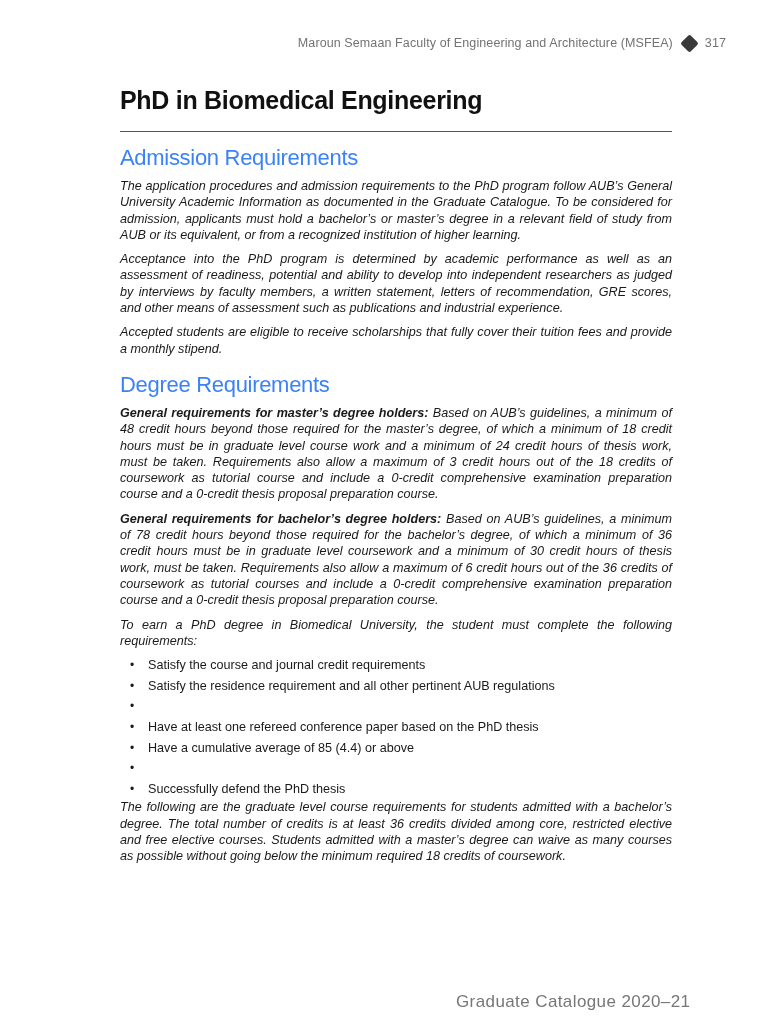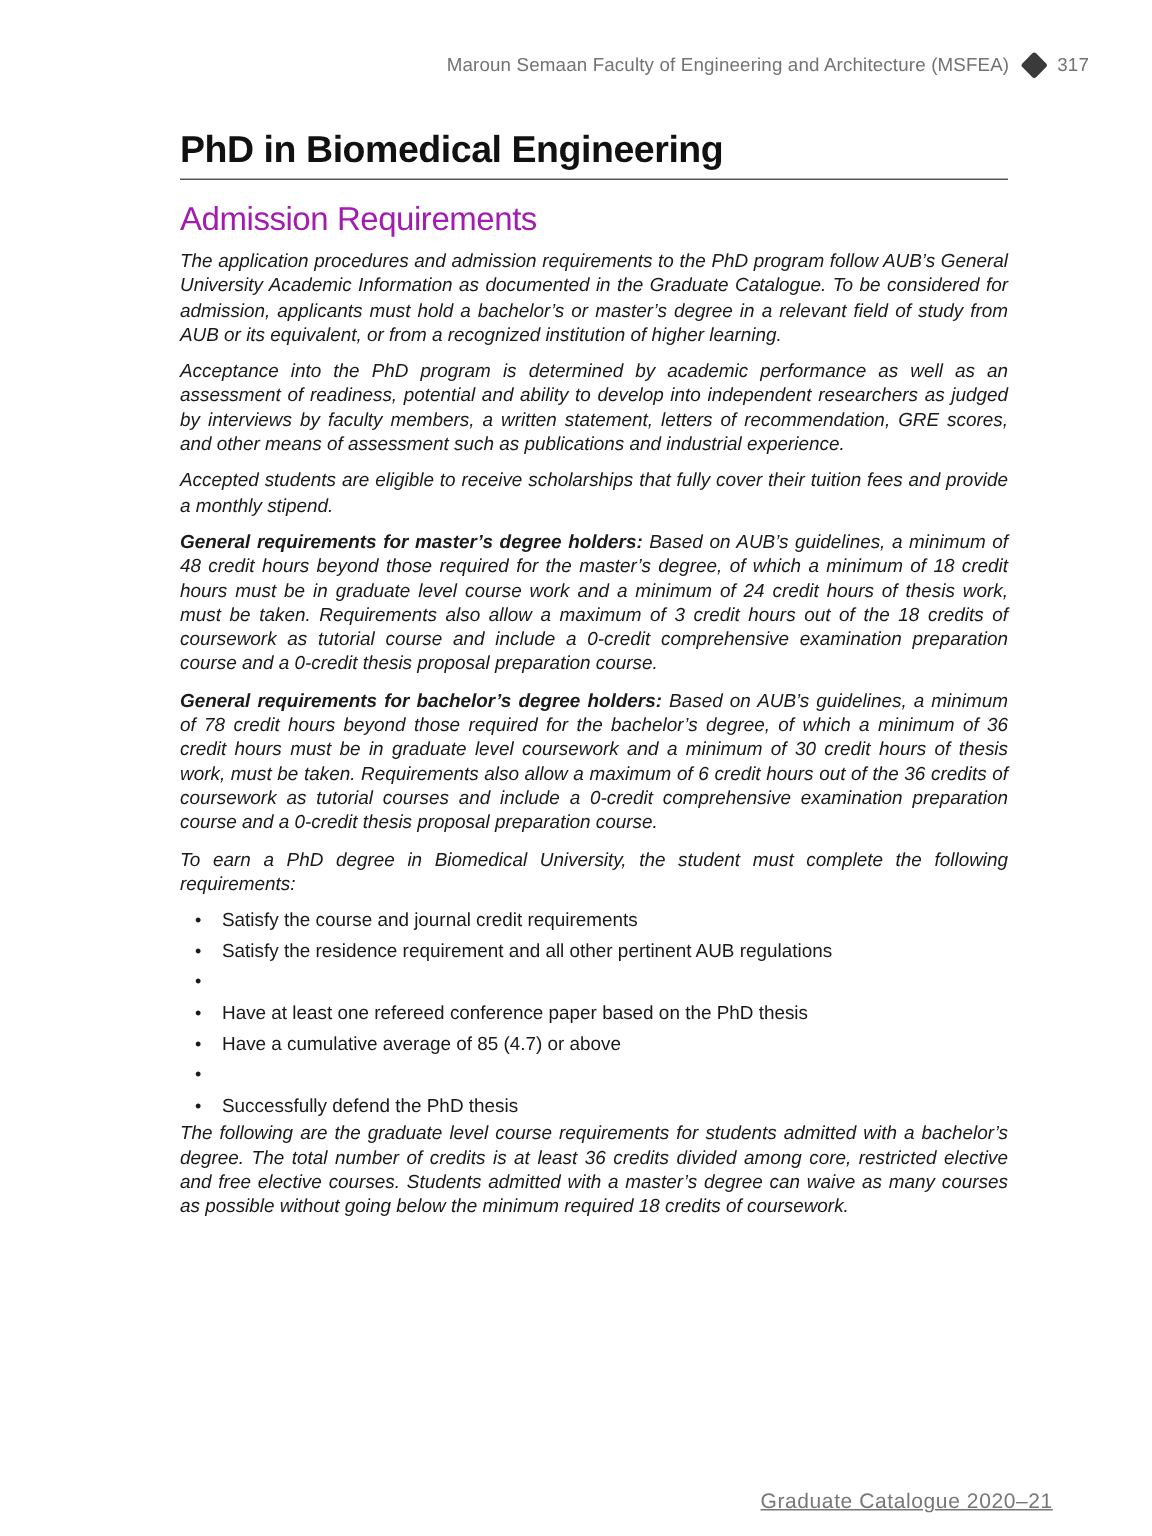--- a/index.html
+++ b/index.html
@@ -1,47 +1,48 @@
 <!DOCTYPE html>
 <html><head>
 <meta charset="utf-8">
 <style>
   html, body { margin: 0; padding: 0; background: #ffffff; }
   body { width: 768px; height: 1024px; position: relative; overflow: hidden; color: #1a1a1a; font-family: "Liberation Sans", sans-serif; }
   .page-header { position: absolute; top: 36px; right: 42px; display: flex; align-items: center; font-size: 12.5px; color: #737373; letter-spacing: 0.1px; }
   .diamond { display: inline-block; width: 13px; height: 13px; background: #3a3a3a; transform: rotate(45deg); border-radius: 2px; margin: 0 9px 0 10px; }
   .content { position: absolute; left: 120px; width: 552px; top: 84px; }
-  h1 { margin: 0; font-size: 25px; font-weight: bold; letter-spacing: -0.3px; color: #111; padding-bottom: 3px; border-bottom: 1.5px solid #555; line-height: 32px; }
-  h2 { margin: 12px 0 6px 0; font-size: 22px; font-weight: normal; color: #a21caf; letter-spacing: -0.3px; line-height: 28px; }
+  h1 { margin: 0; font-size: 25px; font-weight: bold; letter-spacing: -0.3px; color: #111; padding-bottom: 15px; border-bottom: 1.5px solid #555; line-height: 32px; }
+  h2 { margin: 12px 0 6px 0; font-size: 22px; font-weight: normal; color: #3b82f6; letter-spacing: -0.3px; line-height: 28px; }
   h2.second { margin-top: 14px; }
   p { margin: 0 0 8px 0; font-size: 12.6px; line-height: 16.3px; text-align: justify; font-style: italic; }
   p b { font-weight: bold; }
   ul { margin: 4px 0 0 0; padding: 0 0 0 10px; list-style: none; }
   li { font-size: 12.6px; line-height: 16px; margin-bottom: 4.6px; display: flex; }
   li .bullet { width: 18px; flex: 0 0 18px; font-size: 12px; }
   p.after-list { margin-top: -2px; }
-  .page-footer { position: absolute; top: 992px; left: 507px; font-size: 14px; color: #777; letter-spacing: 0.4px; text-decoration: underline; }
+  .page-footer { position: absolute; top: 992px; left: 456px; font-size: 17px; color: #777; letter-spacing: 0.4px; }
 </style>
 </head>
 <body>
 
 <div class="page-header">
   <span>Maroun Semaan Faculty of Engineering and Architecture (MSFEA)</span>
   <span class="diamond"></span>
   <span>317</span>
 </div>
 
 <div class="content">
   <h1>PhD in Biomedical Engineering</h1>
 
   <h2>Admission Requirements</h2>
   <p>The application procedures and admission requirements to the PhD program follow AUB’s General University Academic Information as documented in the Graduate Catalogue. To be considered for admission, applicants must hold a bachelor’s or master’s degree in a relevant field of study from AUB or its equivalent, or from a recognized institution of higher learning.</p>
   <p>Acceptance into the PhD program is determined by academic performance as well as an assessment of readiness, potential and ability to develop into independent researchers as judged by interviews by faculty members, a written statement, letters of recommendation, GRE scores, and other means of assessment such as publications and industrial experience.</p>
   <p>Accepted students are eligible to receive scholarships that fully cover their tuition fees and provide a monthly stipend.</p>
 
+  <h2 class="second">Degree Requirements</h2>
   <p><b>General requirements for master’s degree holders:</b><span> Based on AUB’s guidelines, a minimum of 48 credit hours beyond those required for the master’s degree, of which a minimum of 18 credit hours must be in graduate level course work and a minimum of 24 credit hours of thesis work, must be taken. Requirements also allow a maximum of 3 credit hours out of the 18 credits of coursework as tutorial course and include a 0-credit comprehensive examination preparation course and a 0-credit thesis proposal preparation course.</span></p>
   <p><b>General requirements for bachelor’s degree holders:</b><span> Based on AUB’s guidelines, a minimum of 78 credit hours beyond those required for the bachelor’s degree, of which a minimum of 36 credit hours must be in graduate level coursework and a minimum of 30 credit hours of thesis work, must be taken. Requirements also allow a maximum of 6 credit hours out of the 36 credits of coursework as tutorial courses and include a 0-credit comprehensive examination preparation course and a 0-credit thesis proposal preparation course.</span></p>
   <p>To earn a PhD degree in Biomedical University, the student must complete the following requirements:</p>
 
   <ul>
     <li>
         <span class="bullet">•</span>
         <span>Satisfy the course and journal credit requirements</span>
       </li>
     <li>
@@ -50,21 +51,21 @@
       </li>
     <li>
         <span class="bullet">•</span>
       </li>
     <li>
         <span class="bullet">•</span>
         <span>Have at least one refereed conference paper based on the PhD thesis</span>
       </li>
     <li>
         <span class="bullet">•</span>
-        <span>Have a cumulative average of 85 (4.7) or above</span>
+        <span>Have a cumulative average of 85 (4.4) or above</span>
       </li>
     <li>
         <span class="bullet">•</span>
       </li>
     <li>
         <span class="bullet">•</span>
         <span>Successfully defend the PhD thesis</span>
       </li>
   </ul>
 

